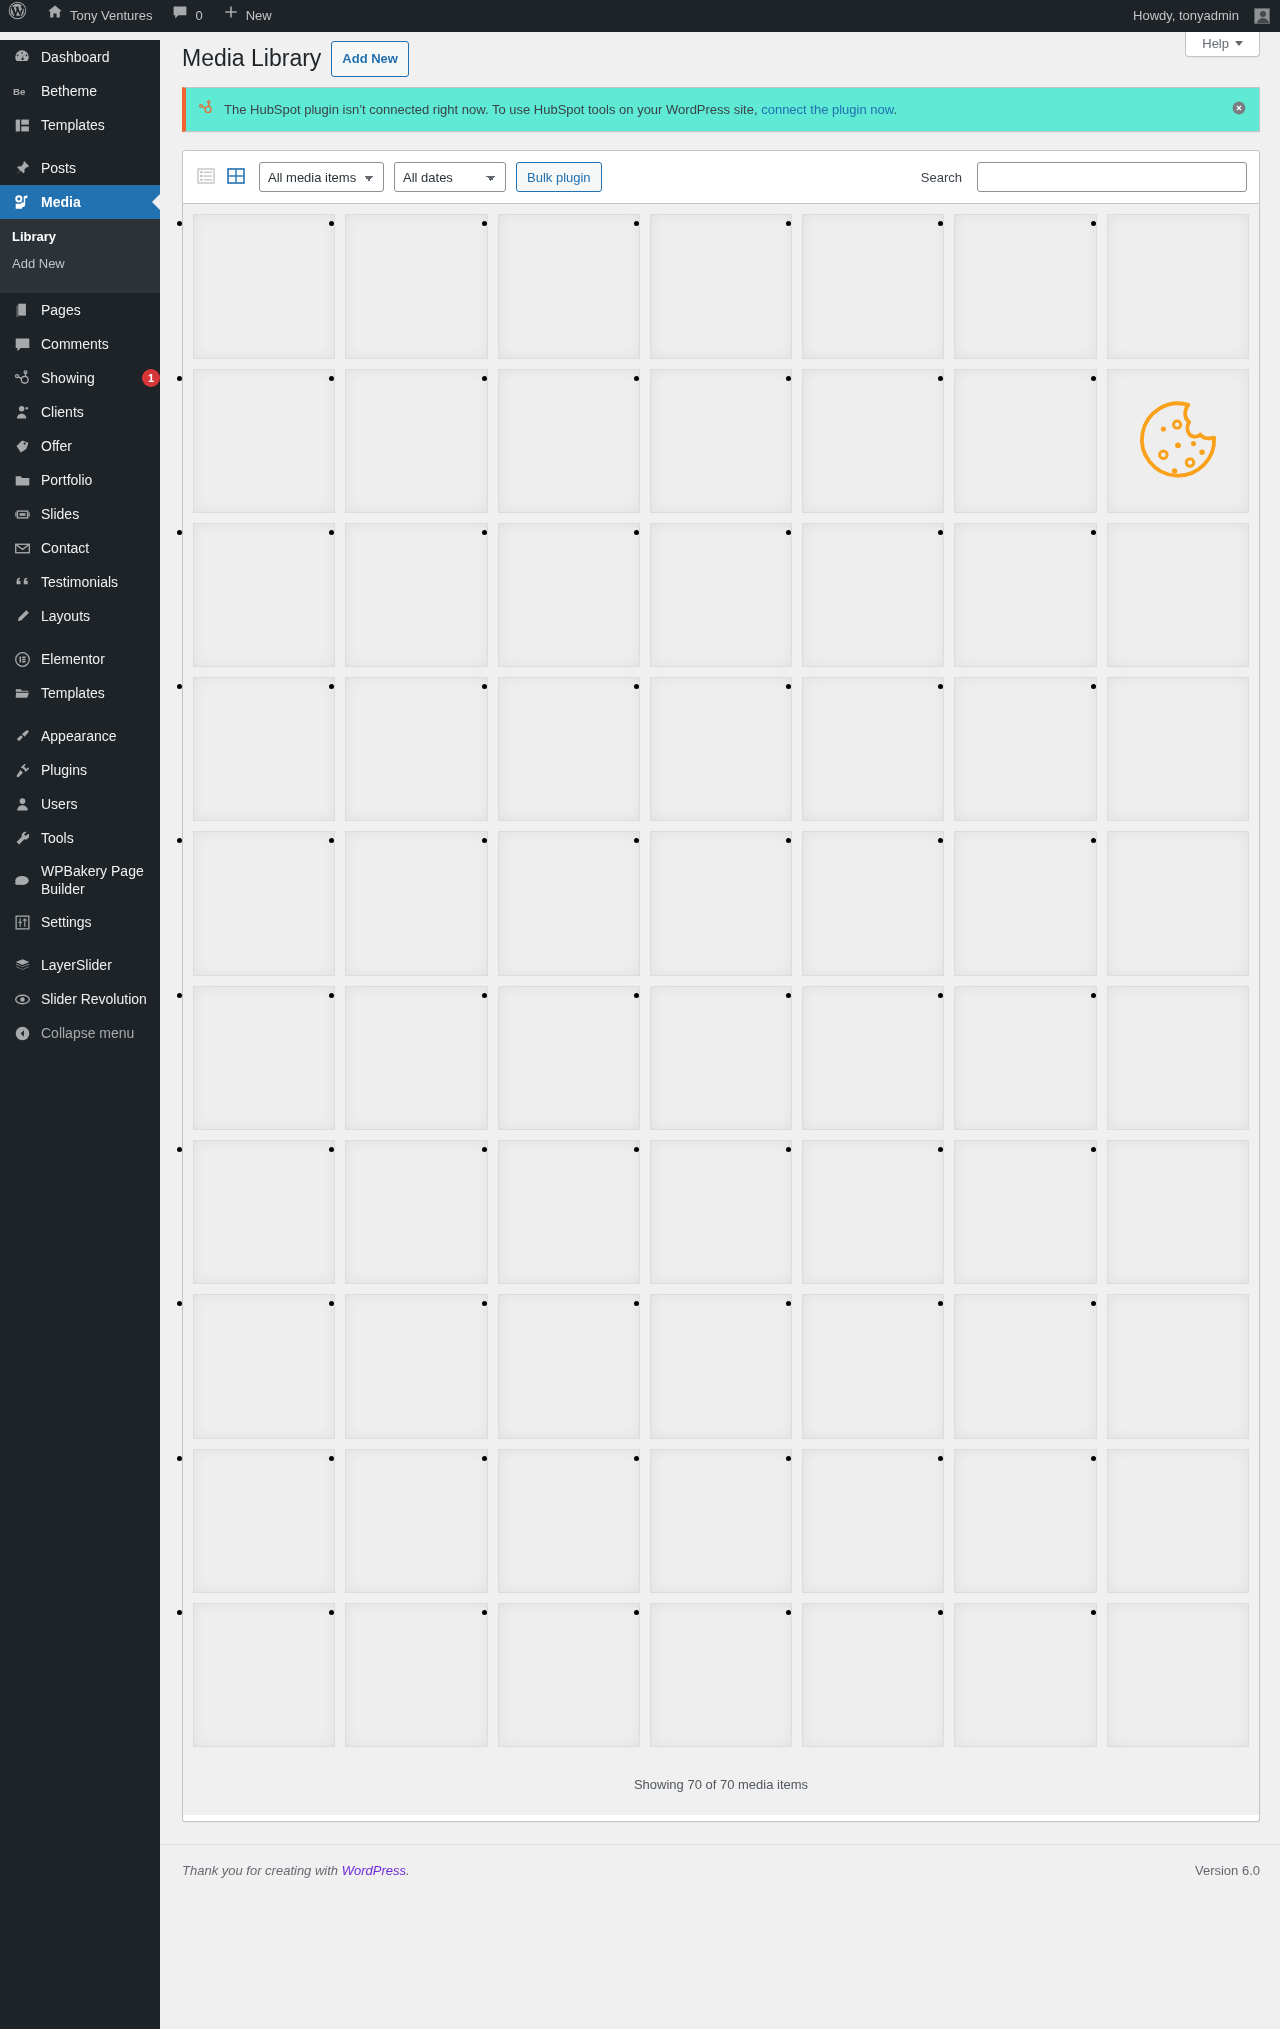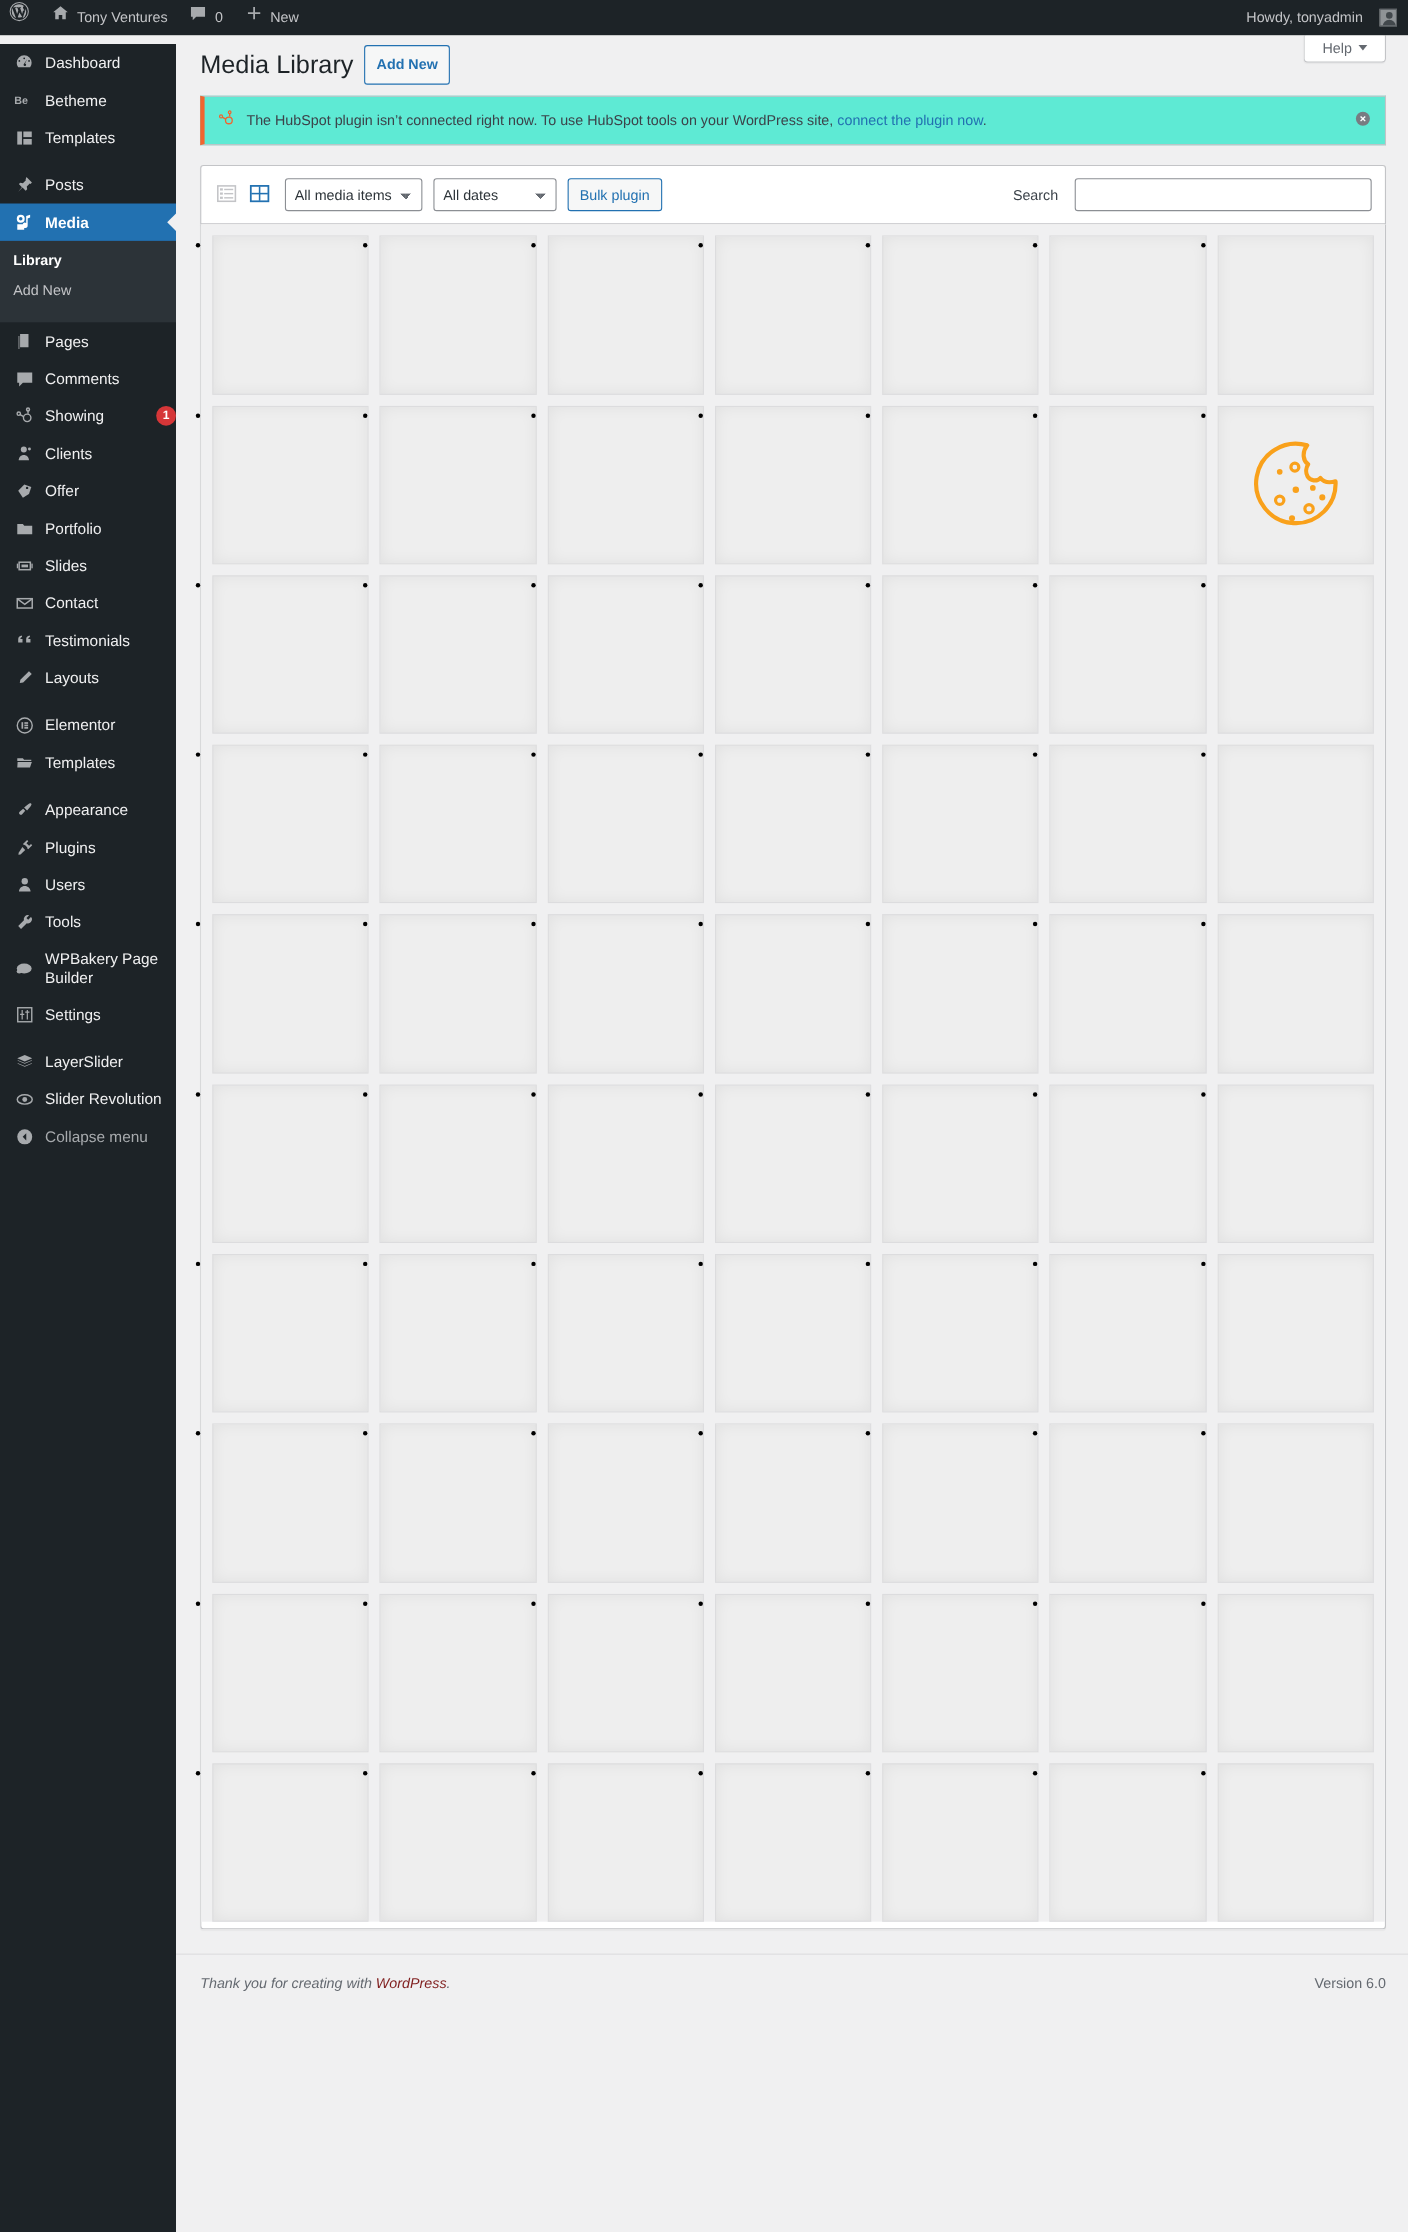--- a/index.html
+++ b/index.html
@@ -219,21 +219,21 @@
   .load-more-count { font-size: 13px; color: #50575e; }
 
   
   #wpfooter {
     display: flex; align-items: center;
     padding: 18px 20px 18px 22px; margin-top: 22px;
     border-top: 1px solid #dcdcde;
     font-size: 13px; color: #646970;
   }
   #wpfooter .left { font-style: italic; }
-  #wpfooter .left a { color: #7f1d1d; }
+  #wpfooter .left a { color: #6d28d9; }
   #wpfooter .right { margin-left: auto; }
 </style>
 </head>
 <body>
 
 <div id="adminbar">
   <a class="ab-item">
     <span class="ab-ico">
       <svg width="19" height="19" viewBox="0 0 20 20">
           <path fill="#a7aaad" d="M10 .8A9.2 9.2 0 1 0 19.2 10 9.21 9.21 0 0 0 10 .8zm0 1a8.2 8.2 0 1 1-8.2 8.2A8.2 8.2 0 0 1 10 1.8zM2.9 10a7.1 7.1 0 0 0 4 6.39L3.28 6.52A7.06 7.06 0 0 0 2.9 10zm11.9-.36c0-.86-.31-1.46-.58-1.92-.35-.58-.69-1.06-.69-1.63a1.2 1.2 0 0 1 1.17-1.24h.09A7.09 7.09 0 0 0 10 2.9a7.1 7.1 0 0 0-5.93 3.19h.45c.73 0 1.85-.09 1.85-.09a.29.29 0 0 1 .5.57l-.82.1 1.9 5.66L9.09 8.9l-.81-2.23-.79-.1a.29.29 0 0 1 0-.57s1.15.09 1.83.09 1.85-.09 1.85-.09a.29.29 0 0 1 .5.57l-.81.1 1.89 5.61.52-1.74c.23-.72.4-1.24.4-1.69zM10.14 10.8l-1.57 4.55a7.12 7.12 0 0 0 4.33-.11.54.54 0 0 1-.05-.1zm5.72-3.77a5.49 5.49 0 0 1 .05.73 6.64 6.64 0 0 1-.54 2.52l-2.16 6.24A7.1 7.1 0 0 0 15.86 7z"></path>
@@ -845,20 +845,23 @@
           <li class="attachment">
             <div class="thumb-square"></div>
           </li>
           <li class="attachment">
             <div class="thumb-square"></div>
           </li>
           <li class="attachment">
             <div class="thumb-square"></div>
           </li>
         </ul>
+      <div class="load-more-wrap">
+        <span class="load-more-count">Showing 70 of 70 media items</span>
+      </div>
     </div>
   </div>
 
   <div id="wpfooter">
     <span class="left">
       <span>Thank you for creating with</span>
       <a>WordPress</a><span>.</span>
     </span>
     <span class="right">Version 6.0</span>
   </div>

